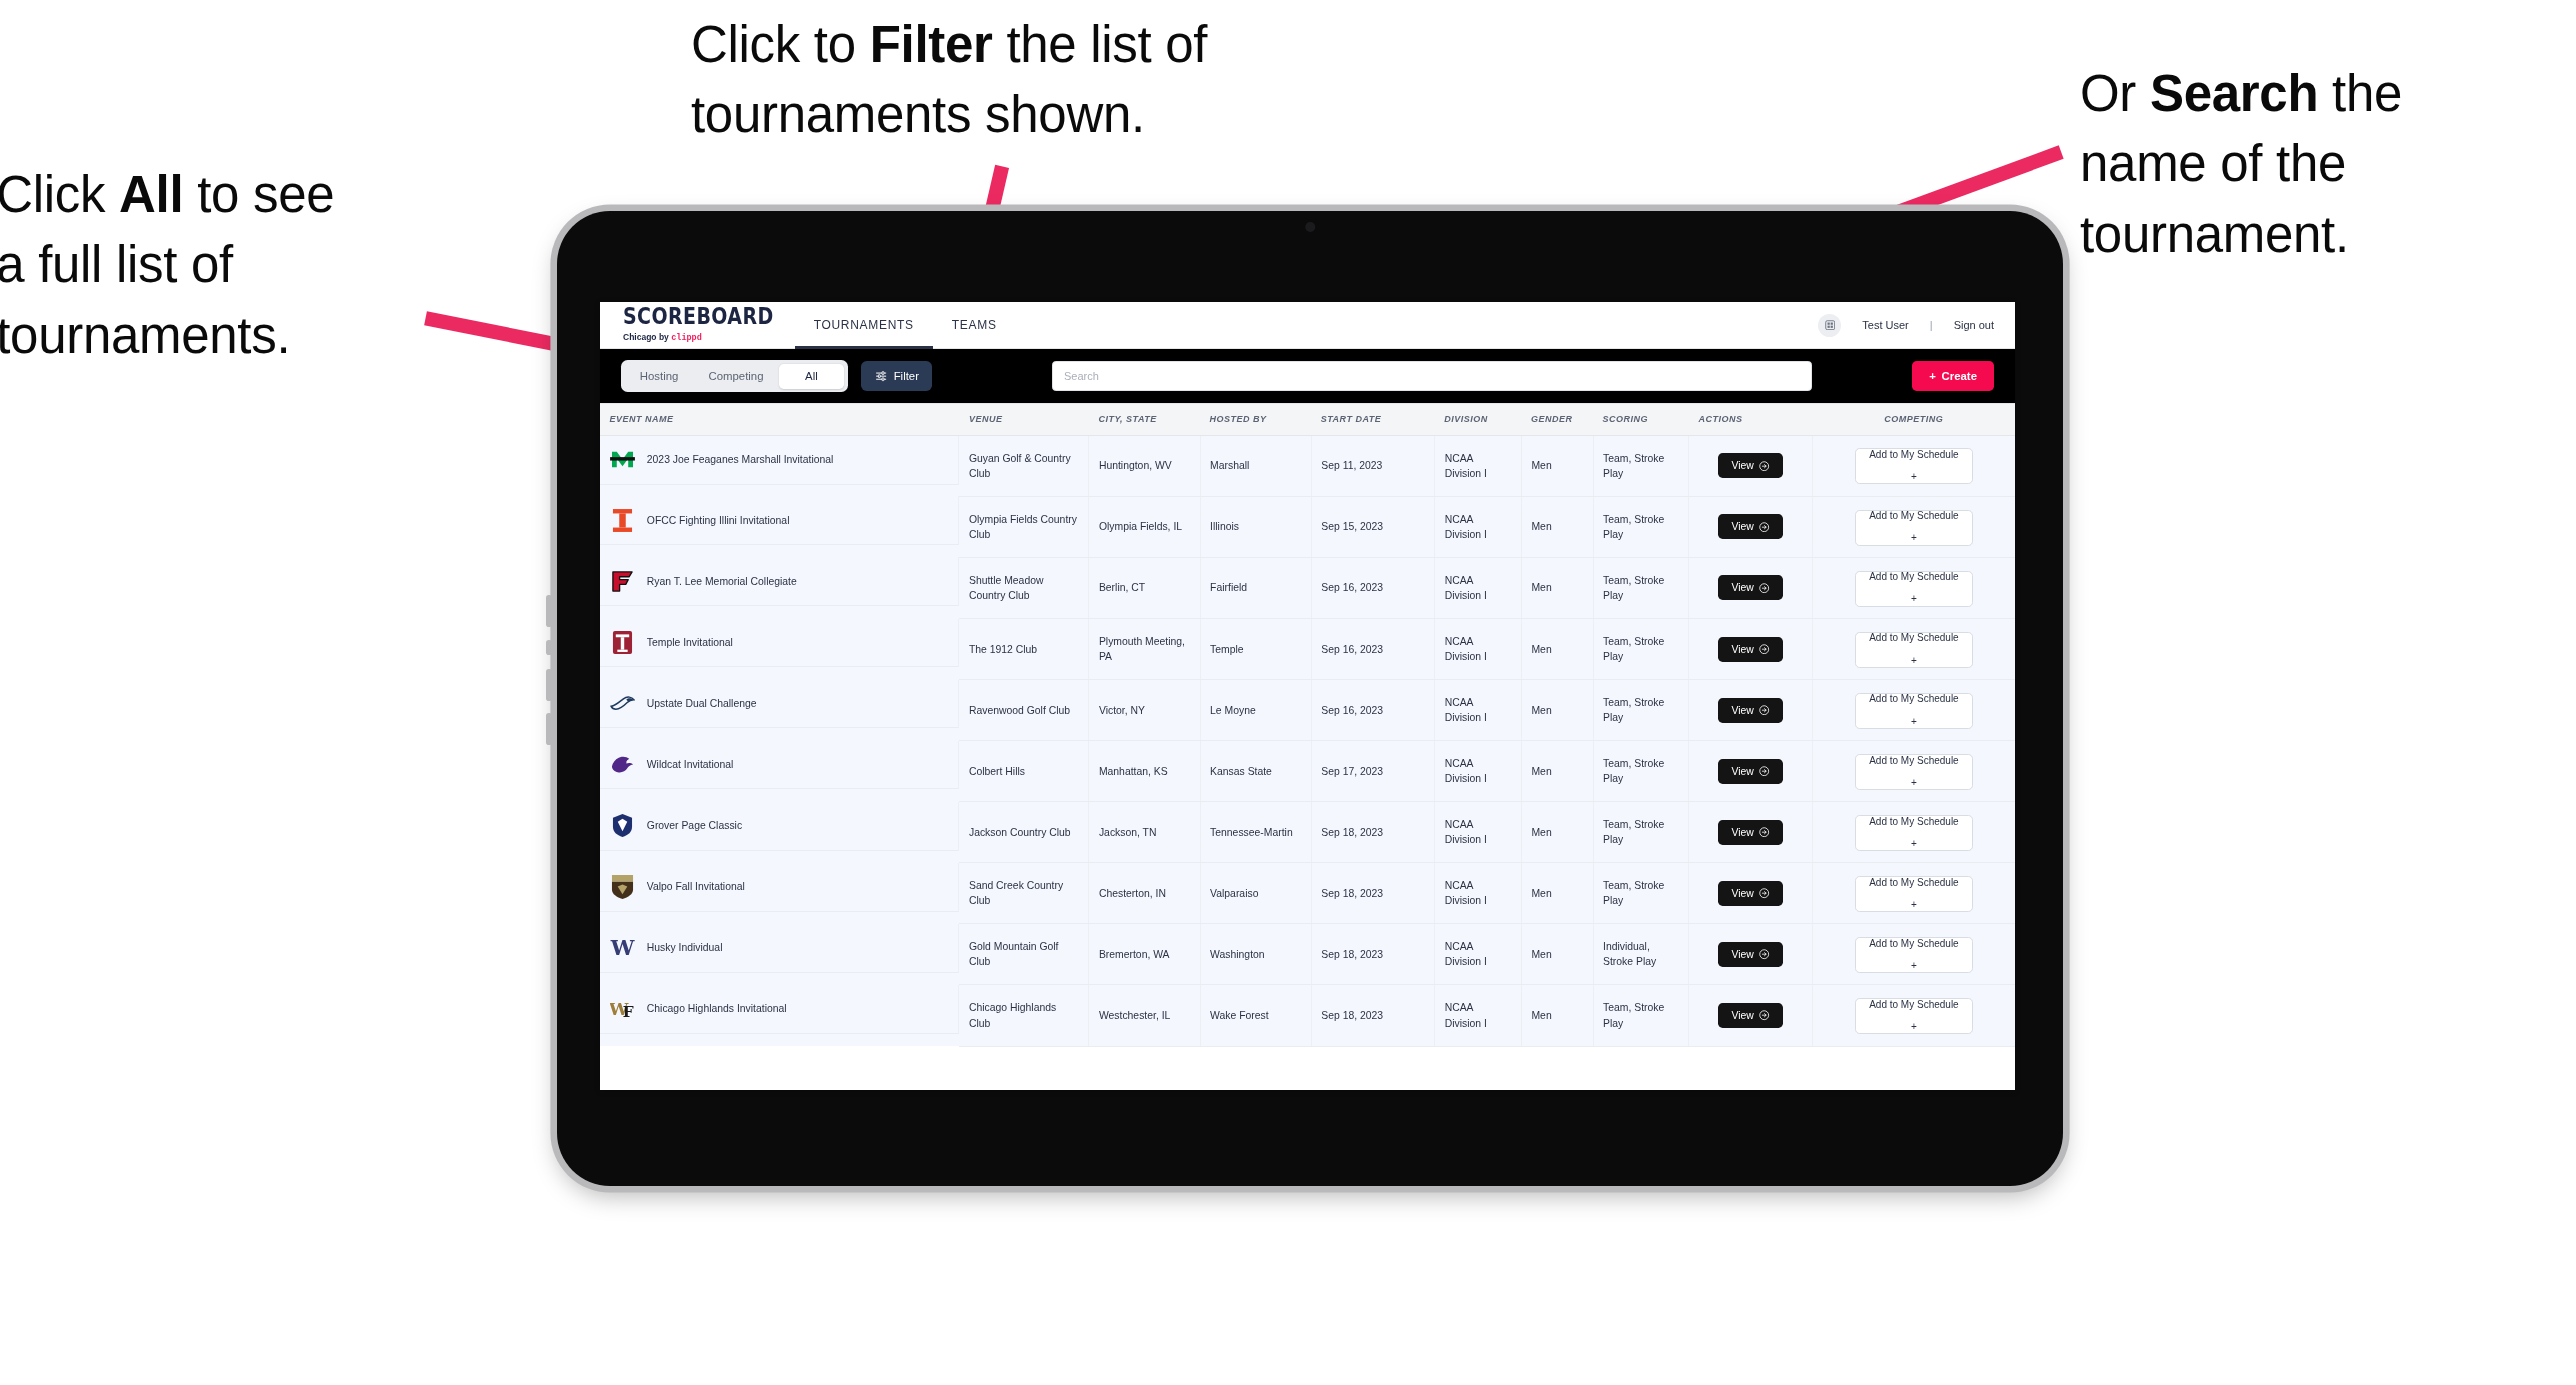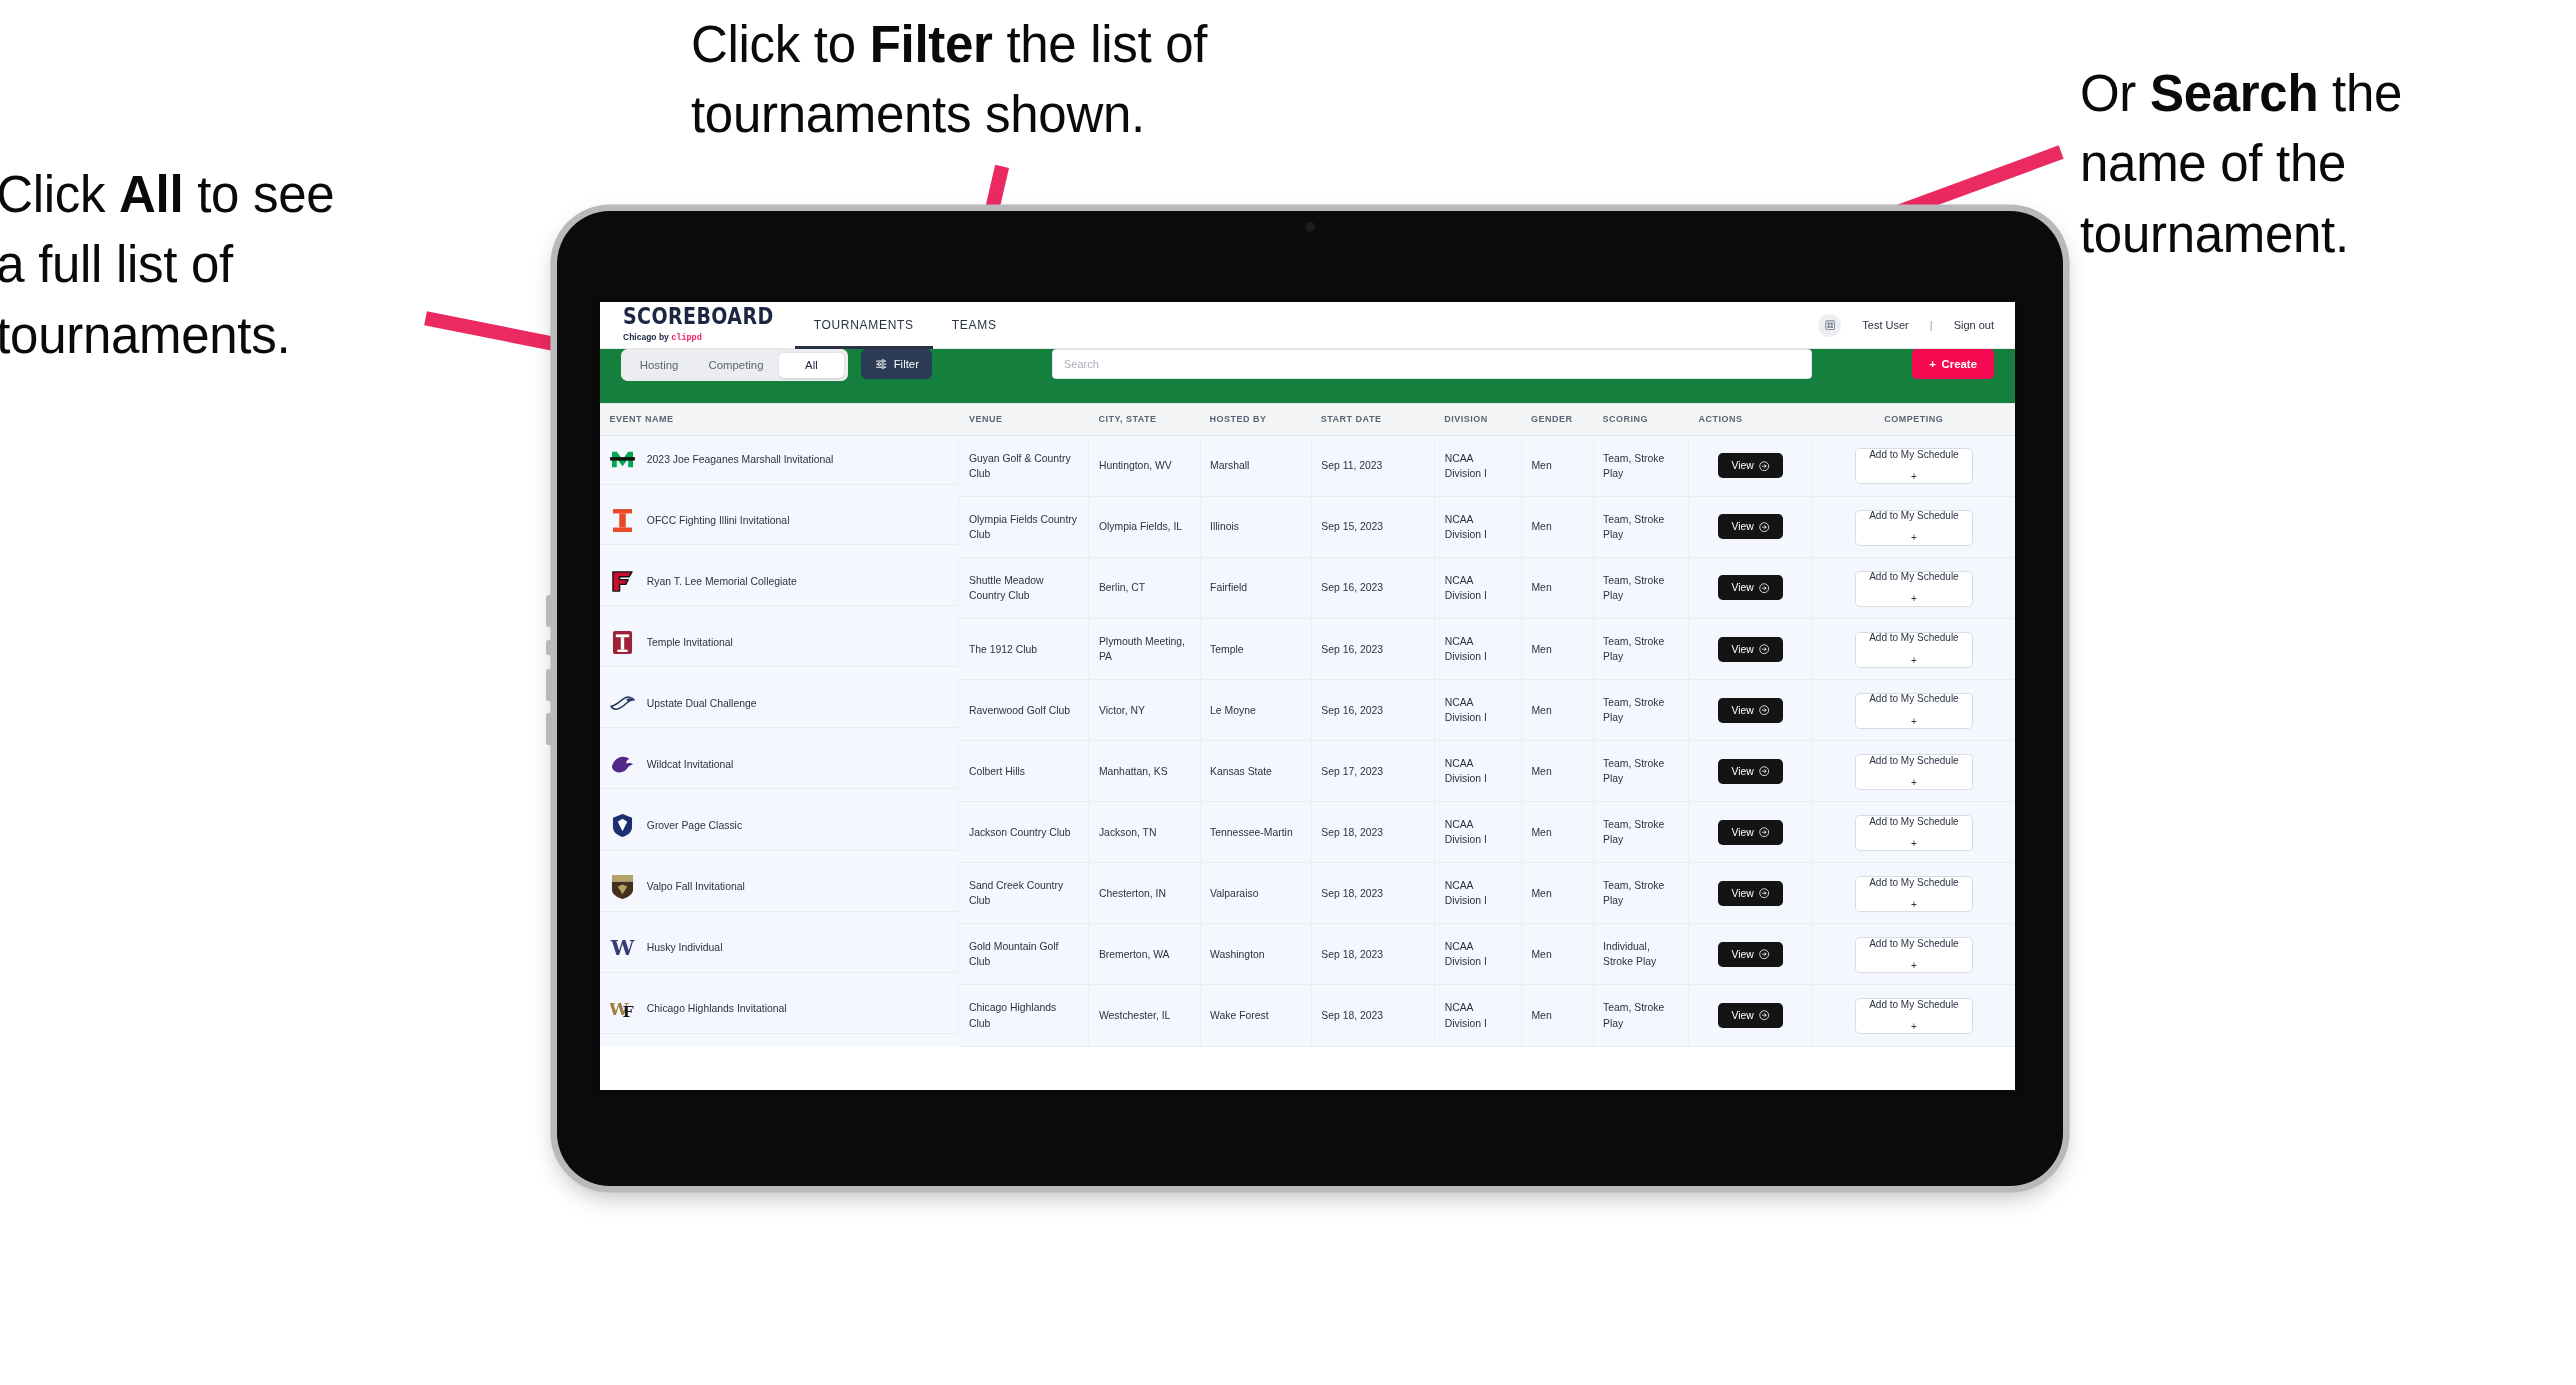--- a/index.html
+++ b/index.html
@@ -84,22 +84,22 @@
   #avatar {
     width: 23px; height: 23px; border-radius:50%; background:#eceef1;
     display:flex; align-items:center; justify-content:center; color:#62697a;
   }
   .user-txt { font-size: 11px; color:#2b3245; }
   .user-sep { font-size: 11px; color:#9aa0ad; }
   .signout { font-size: 11px; color:#2b3245; cursor:pointer; }
 
   
   #controls {
-    height: 54px; display:flex; align-items:flex-start; padding: 0 21px 0 21px; gap: 13.3px;
-    background:#15803d;
+    height: 54px; display:flex; align-items:center; padding: 0 21px 0 21px; gap: 13.3px;
+    background:#000000;
   }
   #segmented {
     display:flex; align-items:center; background:#ebedf0; border-radius:6.6px; padding:3.8px; height:32px;
   }
   .seg { padding: 0 15px; height:25px; display:flex; align-items:center;
          font-size:11.4px; color:#5c6373; border-radius:4.7px; cursor:pointer; }
   .seg.active { background:#fff; color:#1c2541; font-weight:500; box-shadow:0 0.9px 1.9px rgba(0,0,0,.14); padding:0 26.6px; }
   #filter-btn {
     display:flex; align-items:center; gap:6.6px; height:30px; padding: 0 13.3px;
     background:#2b3a55; color:#fff; border-radius:5.7px; font-size:11.4px; cursor:pointer;
@@ -114,21 +114,21 @@
   #create-btn {
     margin-left:auto; display:flex; align-items:center; justify-content:center; gap:5.7px;
     height:30px; padding: 0 17px; background:#f5094f; color:#fff; border-radius:4.7px;
     font-size:11.4px; font-weight:600; cursor:pointer; white-space:nowrap;
   }
 
   
   table { width: 100%; border-collapse: collapse; table-layout: fixed; }
   thead th {
     background:#f4f5f7; color:#5c6373; font-size:9px; font-weight:600; letter-spacing:0.5px;
-    text-align:left; padding: 10.4px 9.5px; border-top:0.9px solid #e4e6ea; border-bottom:0.9px solid #e4e6ea;
+    text-align:left; padding: 10.4px 9.5px; border-top:0.9px solid #e4e6ea; border-bottom:0.9px solid #e4e6ea;font-style:italic;
   }
   thead th.c { text-align:center; }
   tbody td {
     font-size: 10.4px; color:#2b3245; padding: 11.4px 9.5px; vertical-align: middle;
     border-bottom:0.9px solid #e9ecf1; border-right:0.9px solid #eceff4;
     line-height:1.45;
   }
   tbody tr { background:#f4f7fd; }
   tbody td:last-child { border-right:none; }
   td.evt { display:flex; align-items:center; gap:12.3px; border-right:0.9px solid #eceff4; }

